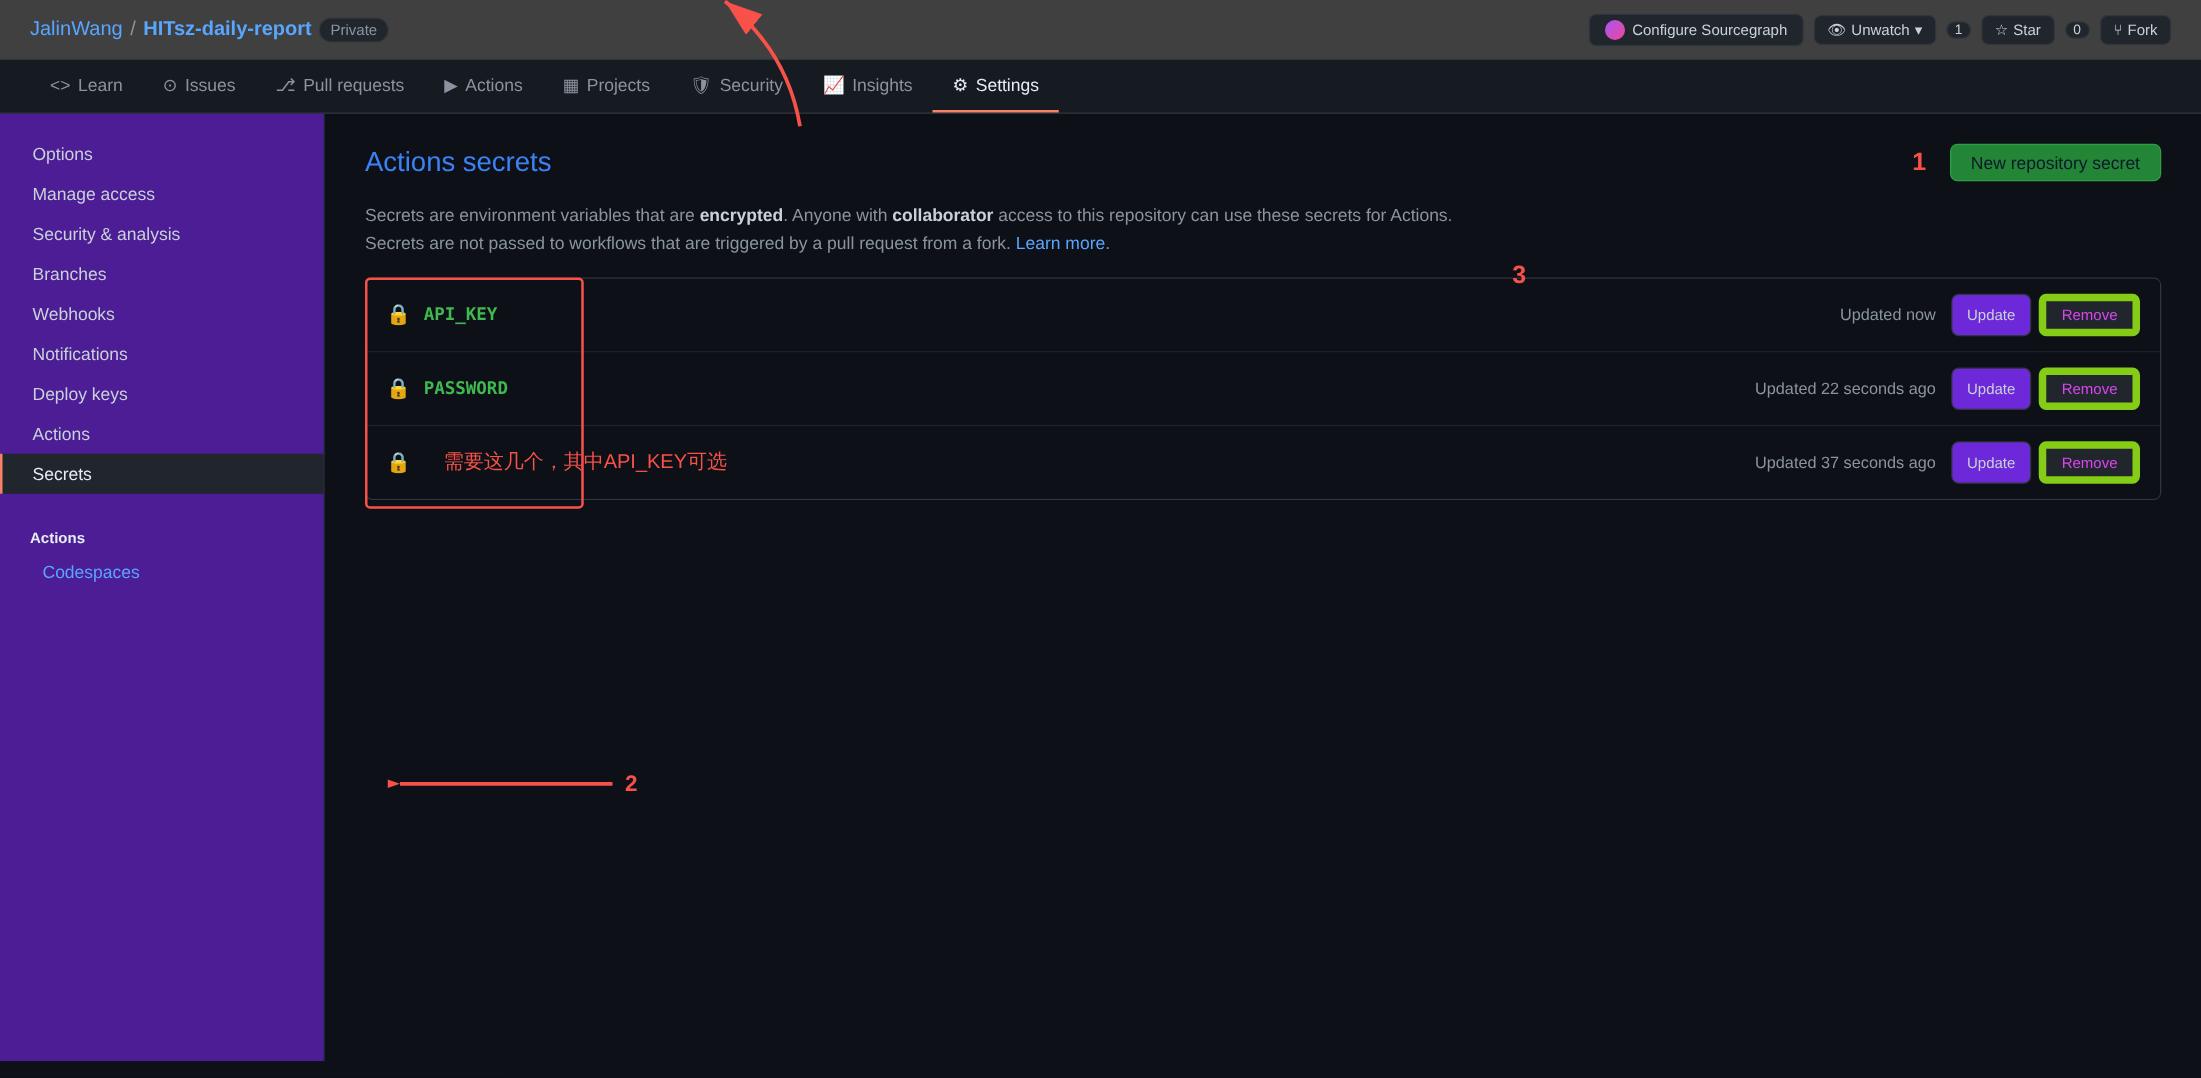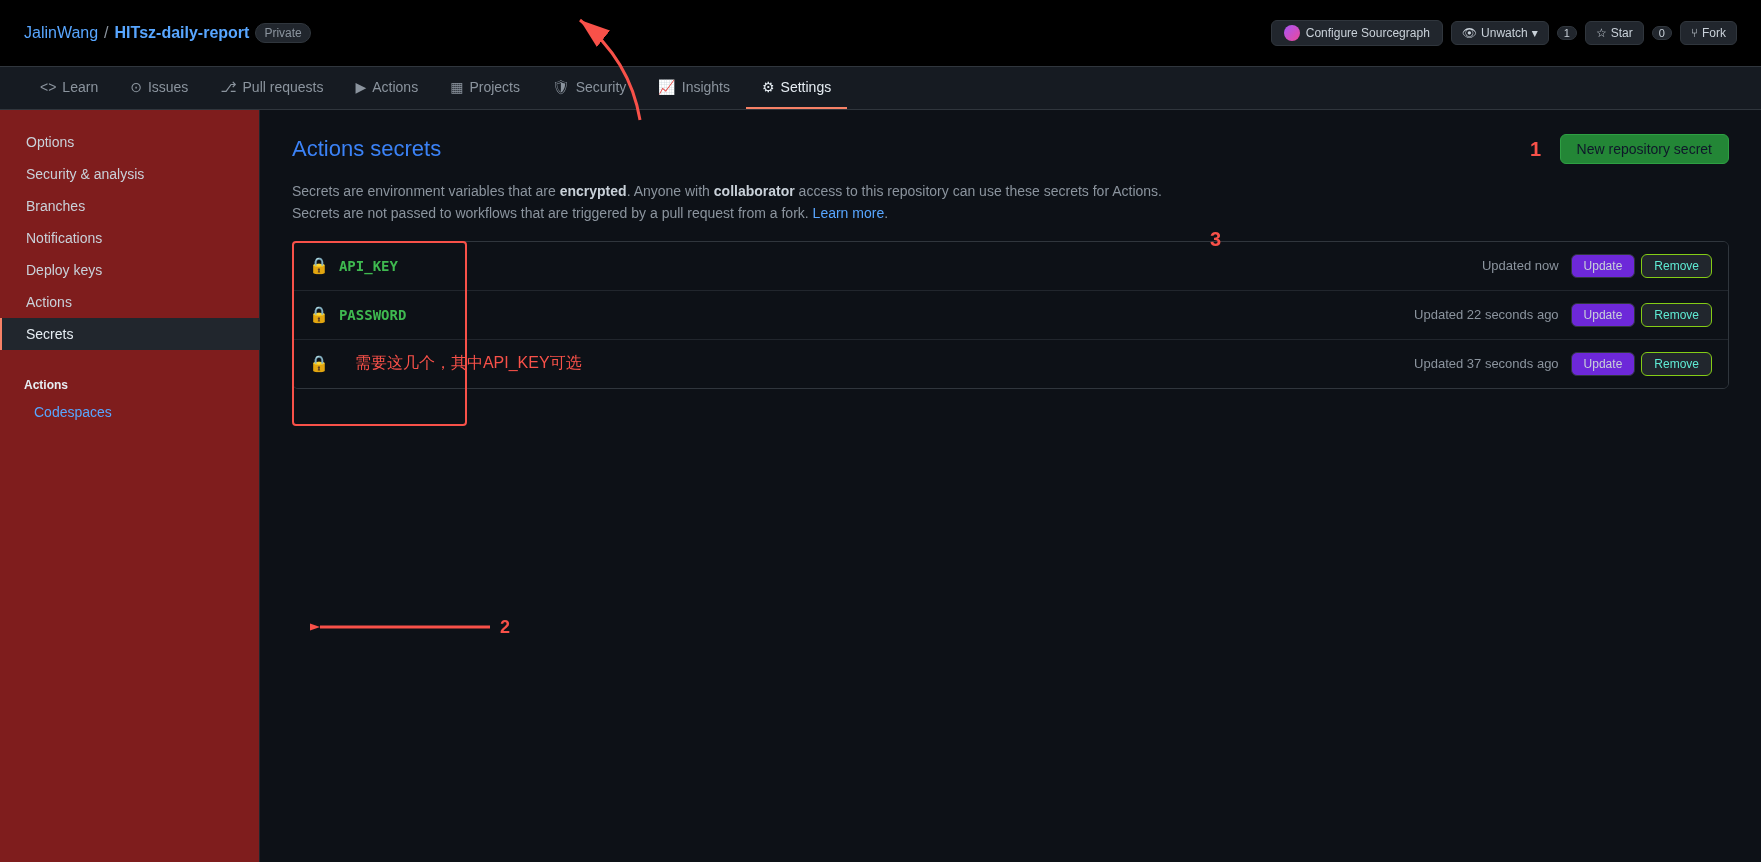--- a/index.html
+++ b/index.html
@@ -4,26 +4,26 @@
   <style>
     * { box-sizing: border-box; margin: 0; padding: 0; }
     body {
       background: #0d1117;
       color: #c9d1d9;
       font-family: -apple-system, BlinkMacSystemFont, "Segoe UI", Helvetica, Arial, sans-serif;
       font-size: 14px;
     }
     
     .top-bar {
-      background: #000000;
+      background: #404040;
       border-bottom: 1px solid #30363d;
       padding: 0 24px;
       display: flex;
       align-items: center;
-      height: 67px;
+      height: 48px;
     }
     .repo-title {
       display: flex;
       align-items: center;
       gap: 6px;
       font-size: 16px;
       color: #58a6ff;
       flex: 1;
     }
     .repo-title .badge-private {
@@ -86,21 +86,21 @@
     .main-layout {
       display: flex;
       min-height: calc(100vh - 104px);
     }
     
     .sidebar {
       width: 260px;
       min-width: 260px;
       border-right: 1px solid #21262d;
       padding: 16px 0;
-      background: #7f1d1d;
+      background: #4c1d95;
     }
     .sidebar-item {
       display: block;
       padding: 8px 24px;
       color: #c9d1d9;
       cursor: pointer;
       font-size: 14px;
       text-decoration: none;
       border-left: 2px solid transparent;
     }
@@ -191,23 +191,23 @@
       background: #6d28d9;
       border: 1px solid #30363d;
       border-radius: 6px;
       color: #c9d1d9;
       padding: 4px 12px;
       font-size: 12px;
       cursor: pointer;
     }
     .btn-remove {
       background: #21262d;
-      border: 1px solid #84cc16;
-      border-radius: 6px;
-      color: #5eead4;
+      border: 6px solid #84cc16;
+      border-radius: 6px;
+      color: #d946ef;
       padding: 4px 12px;
       font-size: 12px;
       cursor: pointer;
     }
     .chinese-annotation {
       color: #f85149;
       font-size: 16px;
       font-weight: 500;
     }
     .sourcegraph-btn {
@@ -299,24 +299,30 @@
   </a>
 </div>
 
 <div class="main-layout">
 
   <nav class="sidebar">
     <a class="sidebar-item">
       <span>Options</span>
     </a>
     <a class="sidebar-item">
+      <span>Manage access</span>
+    </a>
+    <a class="sidebar-item">
       <span>Security &amp; analysis</span>
     </a>
     <a class="sidebar-item">
       <span>Branches</span>
+    </a>
+    <a class="sidebar-item">
+      <span>Webhooks</span>
     </a>
     <a class="sidebar-item">
       <span>Notifications</span>
     </a>
     <a class="sidebar-item">
       <span>Deploy keys</span>
     </a>
     <a class="sidebar-item">
       <span>Actions</span>
     </a>

